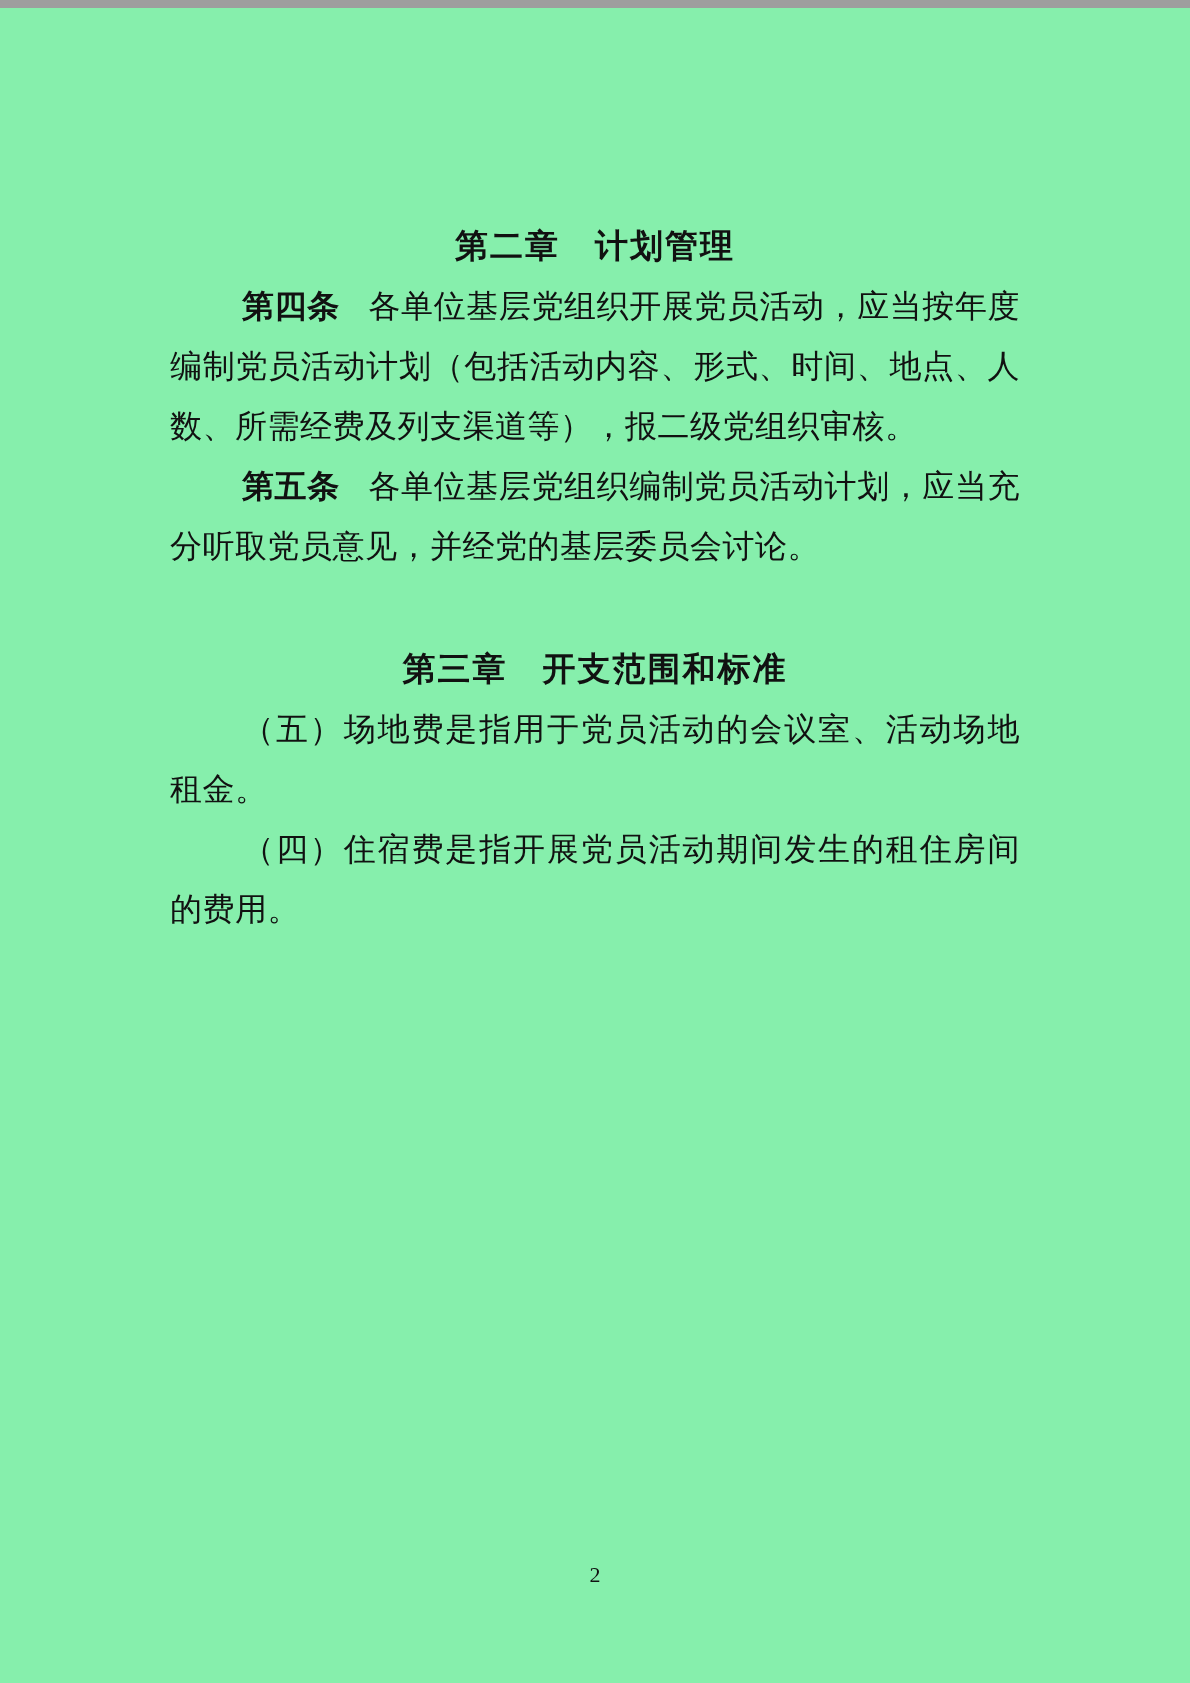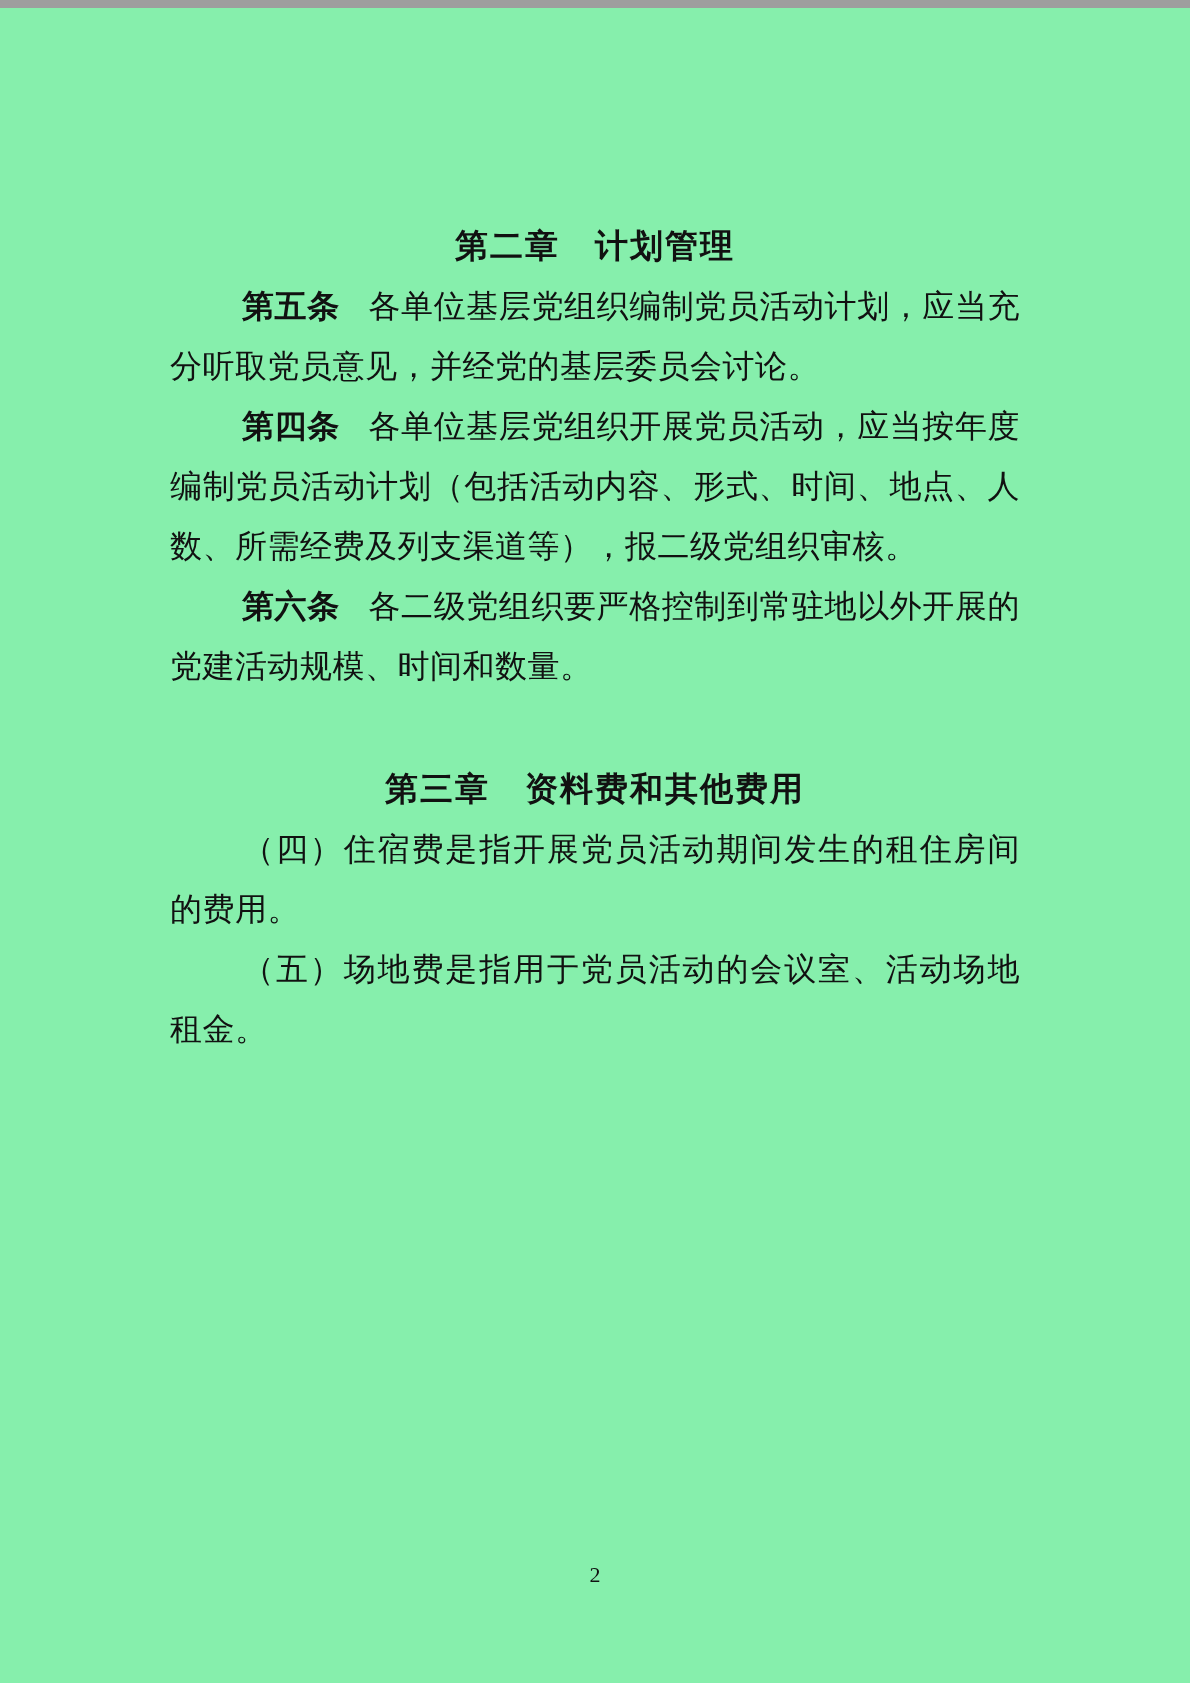--- a/index.html
+++ b/index.html
@@ -62,32 +62,31 @@
   }
 </style>
 </head>
 <body>
 
 <div class="page">
   <div class="content">
 
     <h2 class="chapter-title">第二章　计划管理</h2>
 
+    <p class="para"><b class="article-label">第四条</b><span>各单位基层党组织开展党员活动，应当按年度编制党员活动计划（包括活动内容、形式、时间、地点、人数、所需经费及列支渠道等），报二级党组织审核。</span></p>
+
     <p class="para"><b class="article-label">第五条</b><span>各单位基层党组织编制党员活动计划，应当充分听取党员意见，并经党的基层委员会讨论。</span></p>
 
-    <p class="para"><b class="article-label">第四条</b><span>各单位基层党组织开展党员活动，应当按年度编制党员活动计划（包括活动内容、形式、时间、地点、人数、所需经费及列支渠道等），报二级党组织审核。</span></p>
 
-    <p class="para"><b class="article-label">第六条</b><span>各二级党组织要严格控制到常驻地以外开展的党建活动规模、时间和数量。</span></p>
-
-    <h2 class="chapter-title second">第三章　资料费和其他费用</h2>
+    <h2 class="chapter-title second">第三章　开支范围和标准</h2>
 
 
 
 
 
+    <p class="para"><span>（五）场地费是指用于党员活动的会议室、活动场地租金。</span></p>
+
     <p class="para"><span>（四）住宿费是指开展党员活动期间发生的租住房间的费用。</span></p>
-
-    <p class="para"><span>（五）场地费是指用于党员活动的会议室、活动场地租金。</span></p>
 
   </div>
 
   <div class="page-number">2</div>
 </div>
 
 </body></html>

